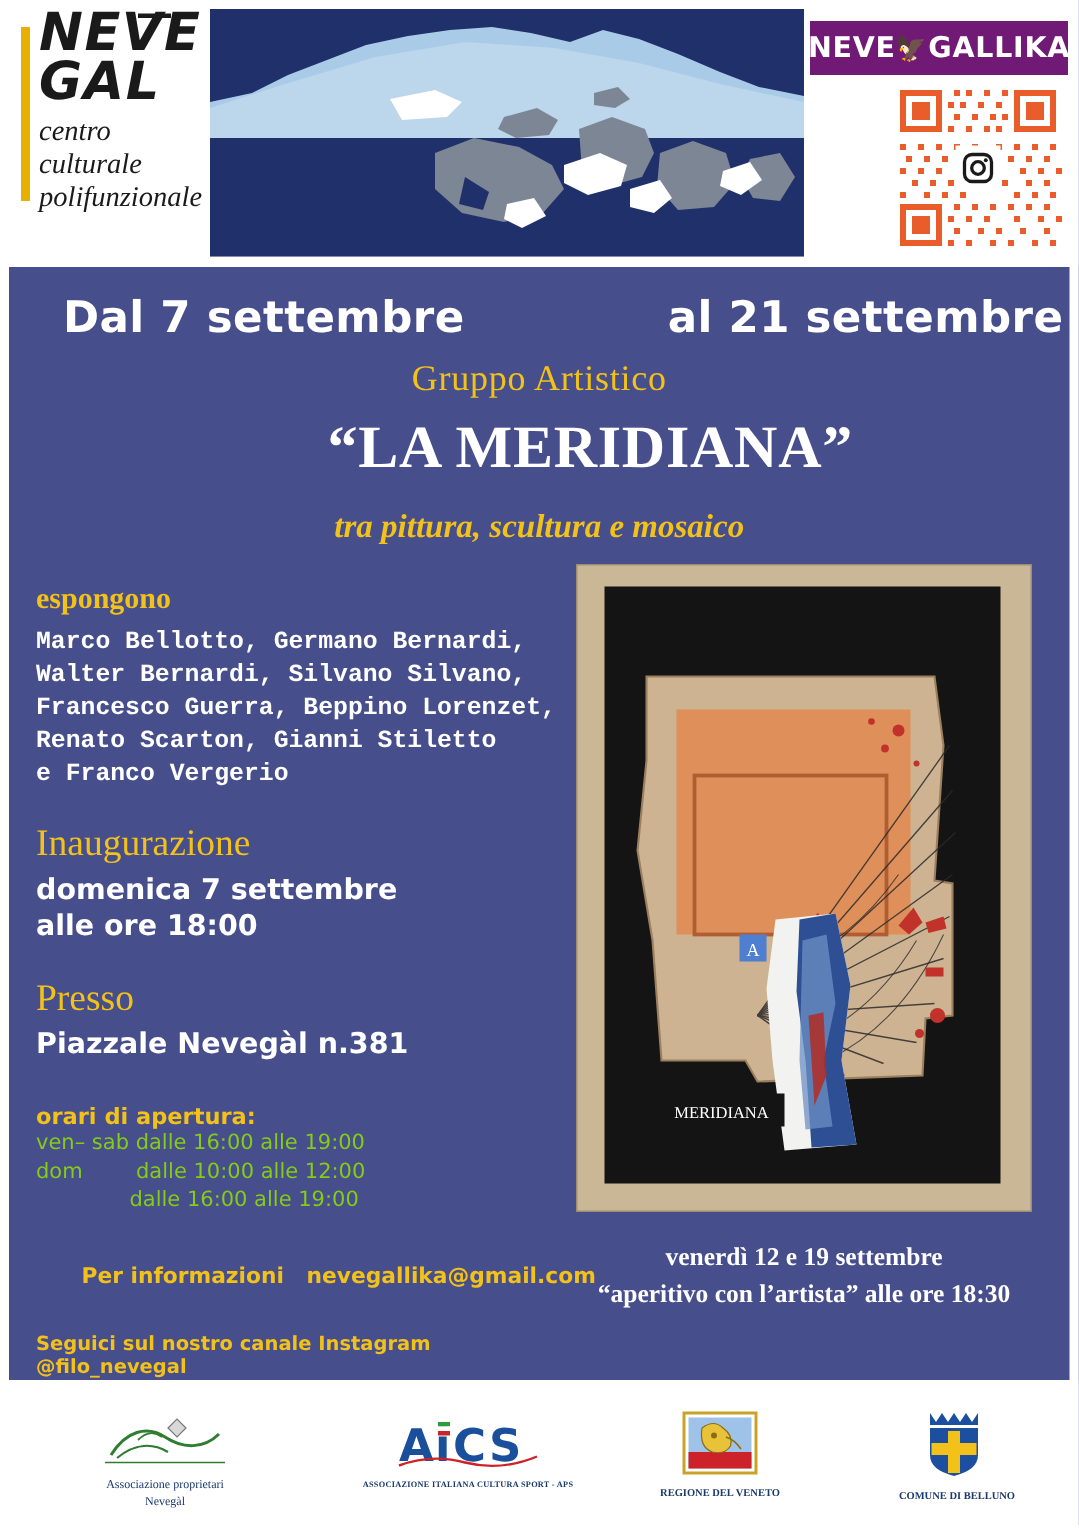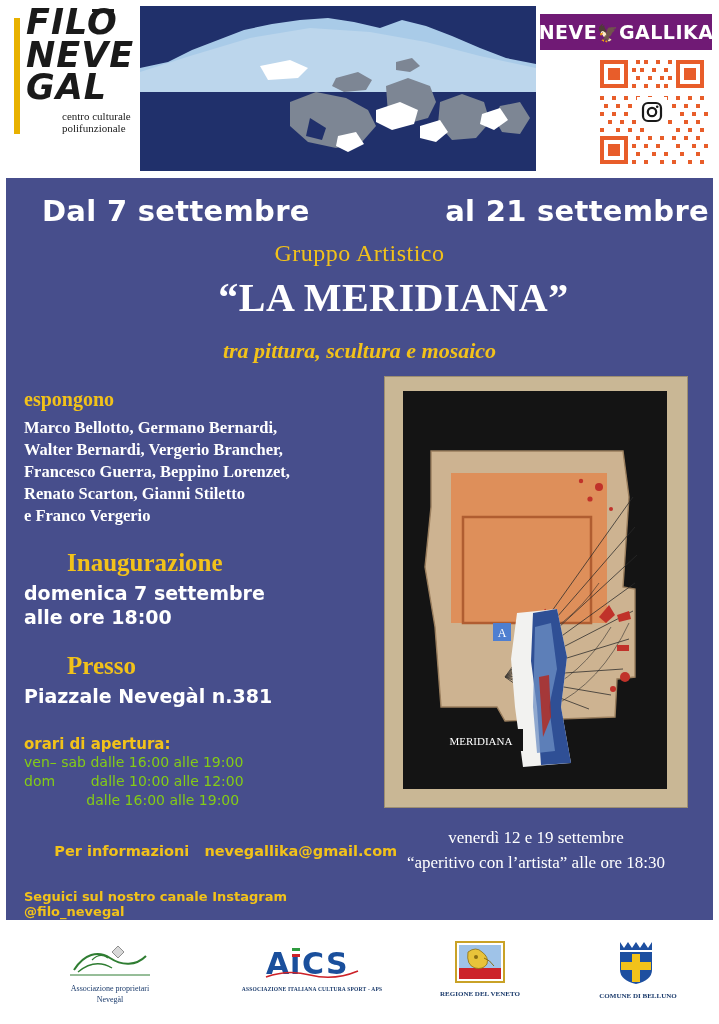--- a/index.html
+++ b/index.html
@@ -37,24 +37,24 @@
     font-weight: bold;
     font-style: italic;
     font-size: 35px;
     line-height: 0.93;
     letter-spacing: 1px;
     color: #1a1a1a;
   }
   .logo-sub {
     margin-top: 6px;
     font-family: "Liberation Serif", serif;
-    font-size: 11px;
+    font-style: italic;
+    font-size: 19px;
     line-height: 1.15;
     color: #1a1a1a;
-    margin-left: 36px;
   }
   .logo-bar {
     position: absolute;
     left: 8px;
     top: 12px;
     width: 6px;
     height: 116px;
     background: #e8b100;
   }
   .logo-macron {
@@ -175,34 +175,33 @@
   }
   .espongono-label {
     font-family: "Liberation Serif", serif;
     font-weight: bold;
     font-size: 20px;
     color: #f2c21a;
     margin-bottom: 6px;
     margin-top: 12px;
   }
   .artists {
-    font-family: Liberation Serif, serif;
+    font-family: Liberation Mono, monospace;
     font-weight: bold;
     font-size: 16.5px;
     line-height: 1.33;
     color: #ffffff;
   }
   .head-yellow {
     font-family: "Liberation Serif", serif;
-    font-weight: bold;
+    font-weight: normal;
     font-size: 25px;
     color: #f2c21a;
     margin-top: 22px;
     margin-bottom: 4px;
-    margin-left: 43px;
   }
   .body-white {
     font-family: "DejaVu Sans", sans-serif;
     font-weight: bold;
     font-size: 19px;
     line-height: 1.3;
     color: #ffffff;
   }
 
   .orari-label {
@@ -247,21 +246,21 @@
     border: 1px solid #9d8e71;
     overflow: hidden;
   }
   .aperitivo {
     position: absolute;
     left: 370px;
     top: 648px;
     width: 320px;
     text-align: center;
     font-family: "Liberation Serif", serif;
-    font-weight: normal;
+    font-weight: bold;
     font-size: 17px;
     line-height: 1.45;
     color: #ffffff;
   }
 
   
   .footer {
     position: absolute;
     top: 920px; left: 0;
     width: 719px; height: 104px;
@@ -281,21 +280,20 @@
   .fl-caption.bold { font-weight: bold; }
 </style>
 </head>
 <body>
 
 <div class="header">
 
   <div class="logo-block">
     <div class="logo-bar"></div>
     <div style="margin-left:20px;">
-      <div class="logo-word">FILO</div>
       <div class="logo-word">NEVE</div>
       <div class="logo-word">GAL</div>
       <div class="logo-sub">centro culturale</div>
       <div class="logo-sub" style="margin-top:0">polifunzionale</div>
     </div>
     <div class="logo-macron" style="left:86px; top:3px;"></div>
   </div>
 
   <div class="mountain-panel">
     <svg width="396" height="165" viewBox="0 0 396 165">
@@ -441,21 +439,21 @@
   </div>
 
   <div class="gruppo">Gruppo Artistico</div>
   <div class="meridiana">“LA MERIDIANA”</div>
   <div class="sottotitolo">tra pittura, scultura e mosaico</div>
 
   <div class="left-col">
     <div class="espongono-label">espongono</div>
     <div class="artists">
       <div>Marco Bellotto, Germano Bernardi,</div>
-      <div>Walter Bernardi, Vergerio Brancher,</div>
+      <div>Walter Bernardi, Silvano Silvano,</div>
       <div>Francesco Guerra, Beppino Lorenzet,</div>
       <div>Renato Scarton, Gianni Stiletto</div>
       <div>e Franco Vergerio</div>
     </div>
 
     <div class="head-yellow">Inaugurazione</div>
     <div class="body-white">domenica 7 settembre</div>
     <div class="body-white">alle ore 18:00</div>
 
     <div class="head-yellow">Presso</div>

